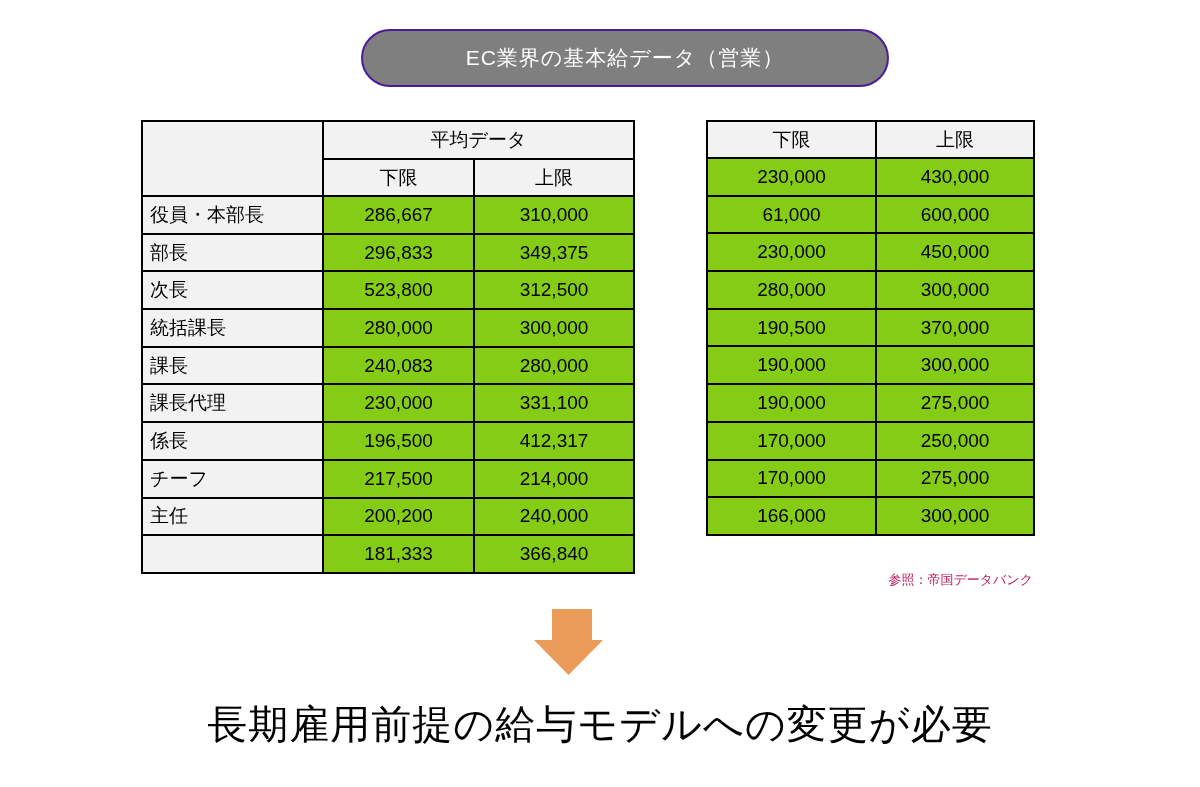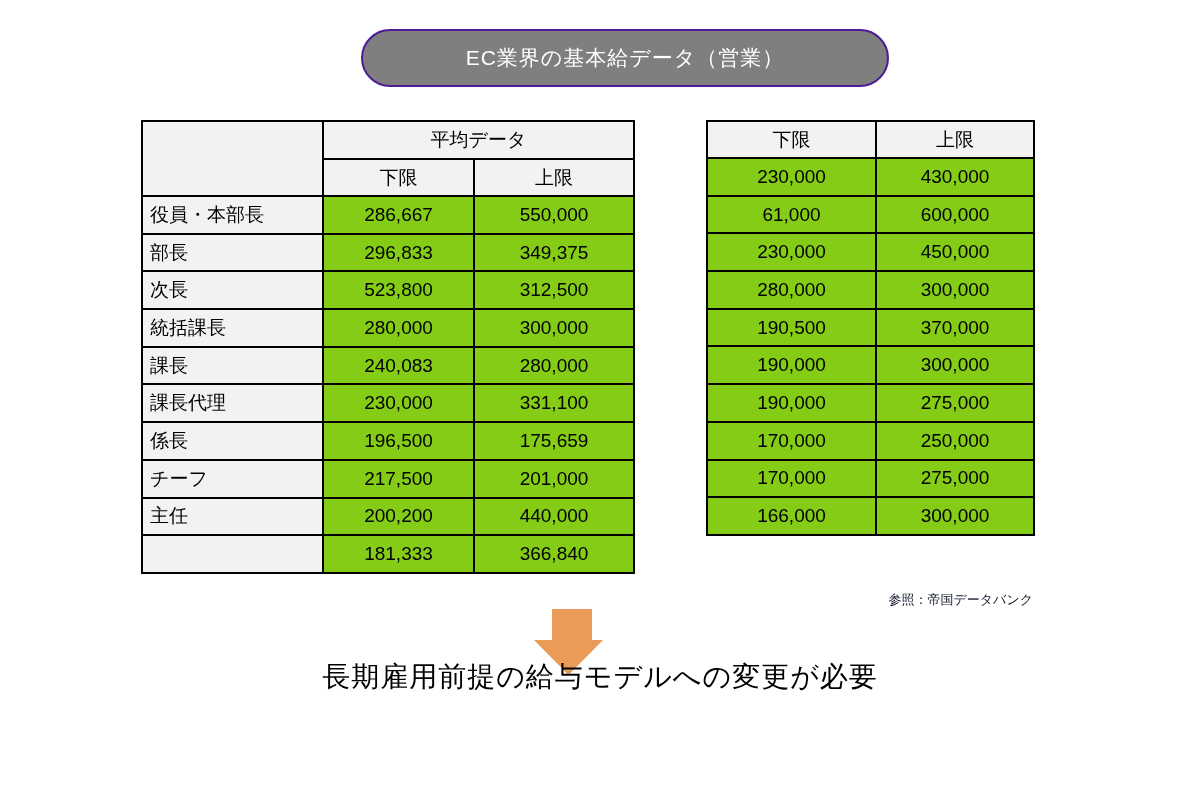--- a/index.html
+++ b/index.html
@@ -51,36 +51,36 @@
     background: #f2f2f2;
     text-align: left;
     padding-left: 7px;
   }
   td.num {
     background: #84cc16;
     text-align: center;
   }
   .citation {
     position: absolute;
-    top: 591px;
+    top: 571px;
     right: 167px;
     font-size: 13px;
-    color: #0f172a;
+    color: #be185d;
   }
   .arrow-wrap {
     position: absolute;
     left: 534px; top: 609px;
     width: 69px; height: 66px;
   }
   .conclusion {
     position: absolute;
-    left: 0; top: 658px;
+    left: 0; top: 697px;
     width: 1200px;
     text-align: center;
-    font-size: 28px;
+    font-size: 40px;
     font-weight: 500;
     letter-spacing: 1px;
   }
 </style>
 </head>
 <body>
 
 <div class="canvas">
 
   <div class="title-pill">
@@ -98,21 +98,21 @@
         <td class="corner" rowspan="2"></td>
         <td class="ghead" colspan="2">平均データ</td>
       </tr>
       <tr class="sh-row">
         <td class="shead">下限</td>
         <td class="shead">上限</td>
       </tr>
       <tr class="data-row">
         <td class="lbl">役員・本部長</td>
         <td class="num">286,667</td>
-        <td class="num">550,000</td>
+        <td class="num">310,000</td>
       </tr>
       <tr class="data-row">
         <td class="lbl">部長</td>
         <td class="num">296,833</td>
         <td class="num">349,375</td>
       </tr>
       <tr class="data-row">
         <td class="lbl">次長</td>
         <td class="num">523,800</td>
         <td class="num">312,500</td>
@@ -128,31 +128,31 @@
         <td class="num">280,000</td>
       </tr>
       <tr class="data-row">
         <td class="lbl">課長代理</td>
         <td class="num">230,000</td>
         <td class="num">331,100</td>
       </tr>
       <tr class="data-row">
         <td class="lbl">係長</td>
         <td class="num">196,500</td>
-        <td class="num">175,659</td>
+        <td class="num">412,317</td>
       </tr>
       <tr class="data-row">
         <td class="lbl">チーフ</td>
         <td class="num">217,500</td>
-        <td class="num">201,000</td>
+        <td class="num">214,000</td>
       </tr>
       <tr class="data-row">
         <td class="lbl">主任</td>
         <td class="num">200,200</td>
-        <td class="num">440,000</td>
+        <td class="num">240,000</td>
       </tr>
       <tr class="data-row">
         <td class="lbl"></td>
         <td class="num">181,333</td>
         <td class="num">366,840</td>
       </tr>
     </tbody>
   </table>
 
   <table class="tbl right-tbl">

